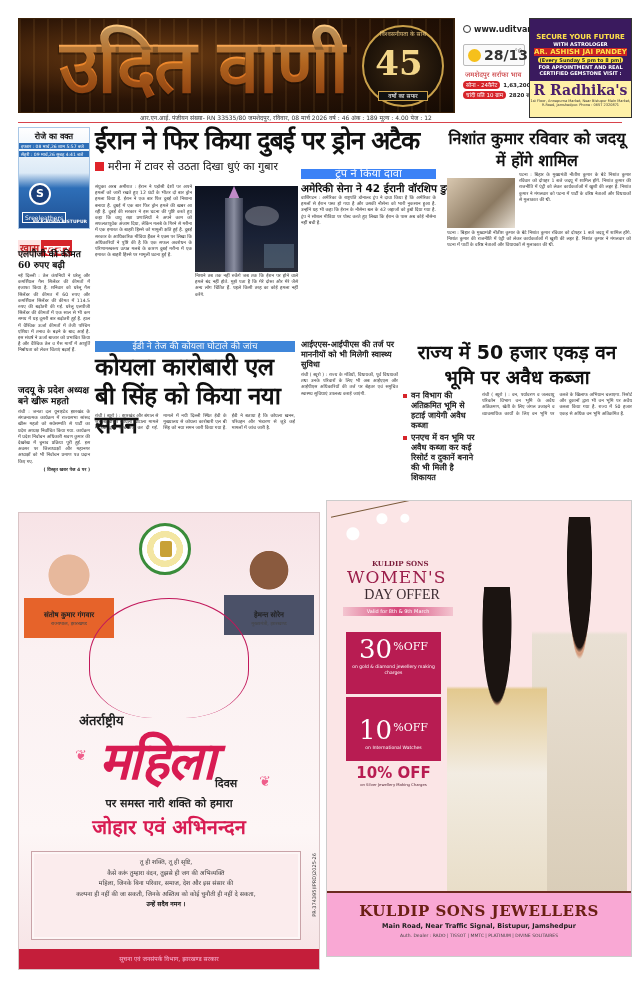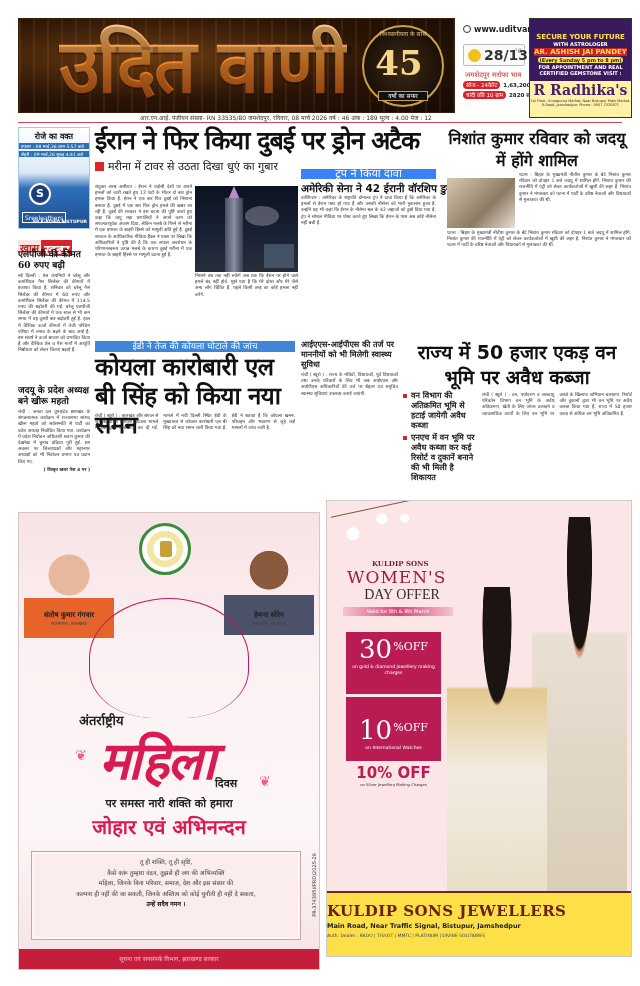--- a/index.html
+++ b/index.html
@@ -126,21 +126,21 @@
   .k-off .pct { font-family:"DejaVu Serif", serif; font-size:26px; line-height:30px; }
   .k-off .pct small { font-size:11px; vertical-align:8px; margin-left:1px;margin-top:13px; }
   .k-off .desc { font-size:4.5px; line-height:6px; padding:0 4px 4px; }
   .k-off3 { position:absolute; left:19px; top:263px; width:95px; text-align:center; color:#b81c52; }
   .k-off3 .pct { font-size:15px; font-weight:bold; line-height:18px; }
   .k-off3 .desc { font-size:3.8px; color:#4a1a2a; }
   .models { position:absolute; left:120px; top:16px; width:180px; height:380px; }
   .model1 { position:absolute; right:0; top:0; width:95px; height:380px; background: radial-gradient(ellipse at 50% 12%, #1b1411 0 18%, transparent 19%), radial-gradient(ellipse at 50% 22%, #d49b7c 0 13%, transparent 14%), linear-gradient(180deg, transparent 30%, #e9e0d4 31%, #d9cdb8 100%); }
   .model2 { position:absolute; left:0; top:70px; width:100px; height:310px; background: radial-gradient(ellipse at 50% 12%, #1b1411 0 20%, transparent 21%), radial-gradient(ellipse at 50% 22%, #c98d6e 0 14%, transparent 15%), linear-gradient(180deg, transparent 32%, #e3c98f 33%, #f2ece2 60%, #e8ddc7 100%); }
   .k-foot-line { position:absolute; left:0; right:0; top:390px; height:2px; background:#6b2a20; }
-  .k-footer { position:absolute; left:0; right:0; top:392px; bottom:0; background:#fde047; }
+  .k-footer { position:absolute; left:0; right:0; top:392px; bottom:0; background:#f9a8d4; text-align:center; }
   .k-footer .name { font-family:"DejaVu Serif", serif; font-size:15px; font-weight:bold; color:#6b2015; margin-top:9px; letter-spacing:0.5px; }
   .k-footer .addr { font-size:6.5px; font-weight:bold; color:#222; margin-top:2px; }
   .k-footer .dealers { font-size:4.5px; color:#444; margin-top:3px; }
 </style>
 </head>
 <body>
 
 <div class="masthead">
   <div class="rays"></div>
   <div class="title">उदित वाणी</div>

